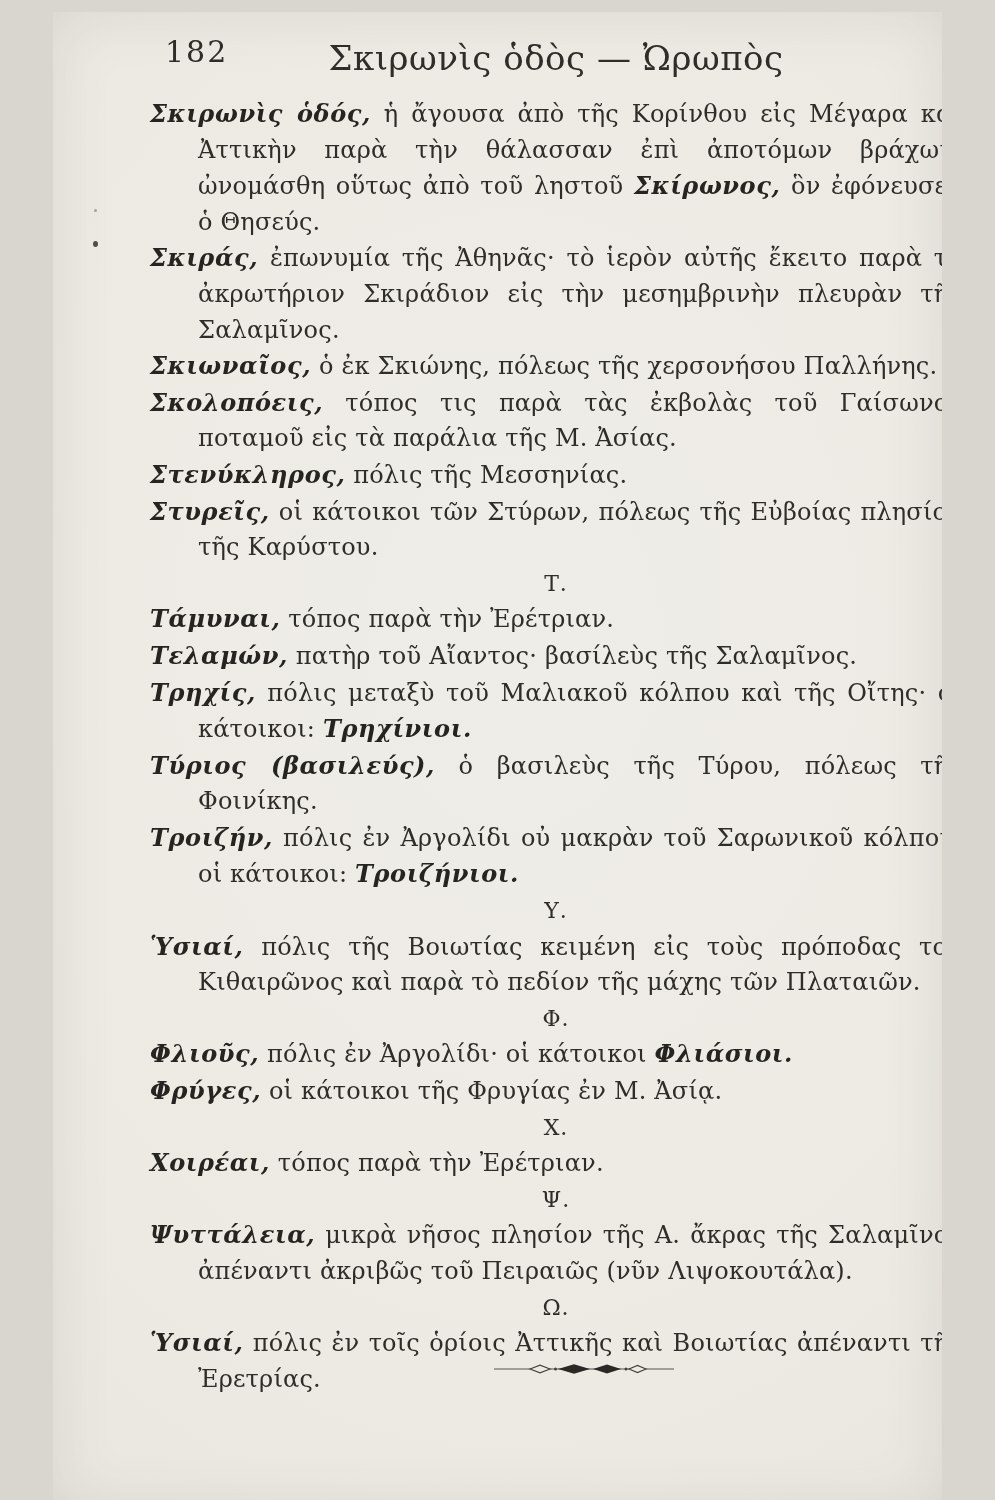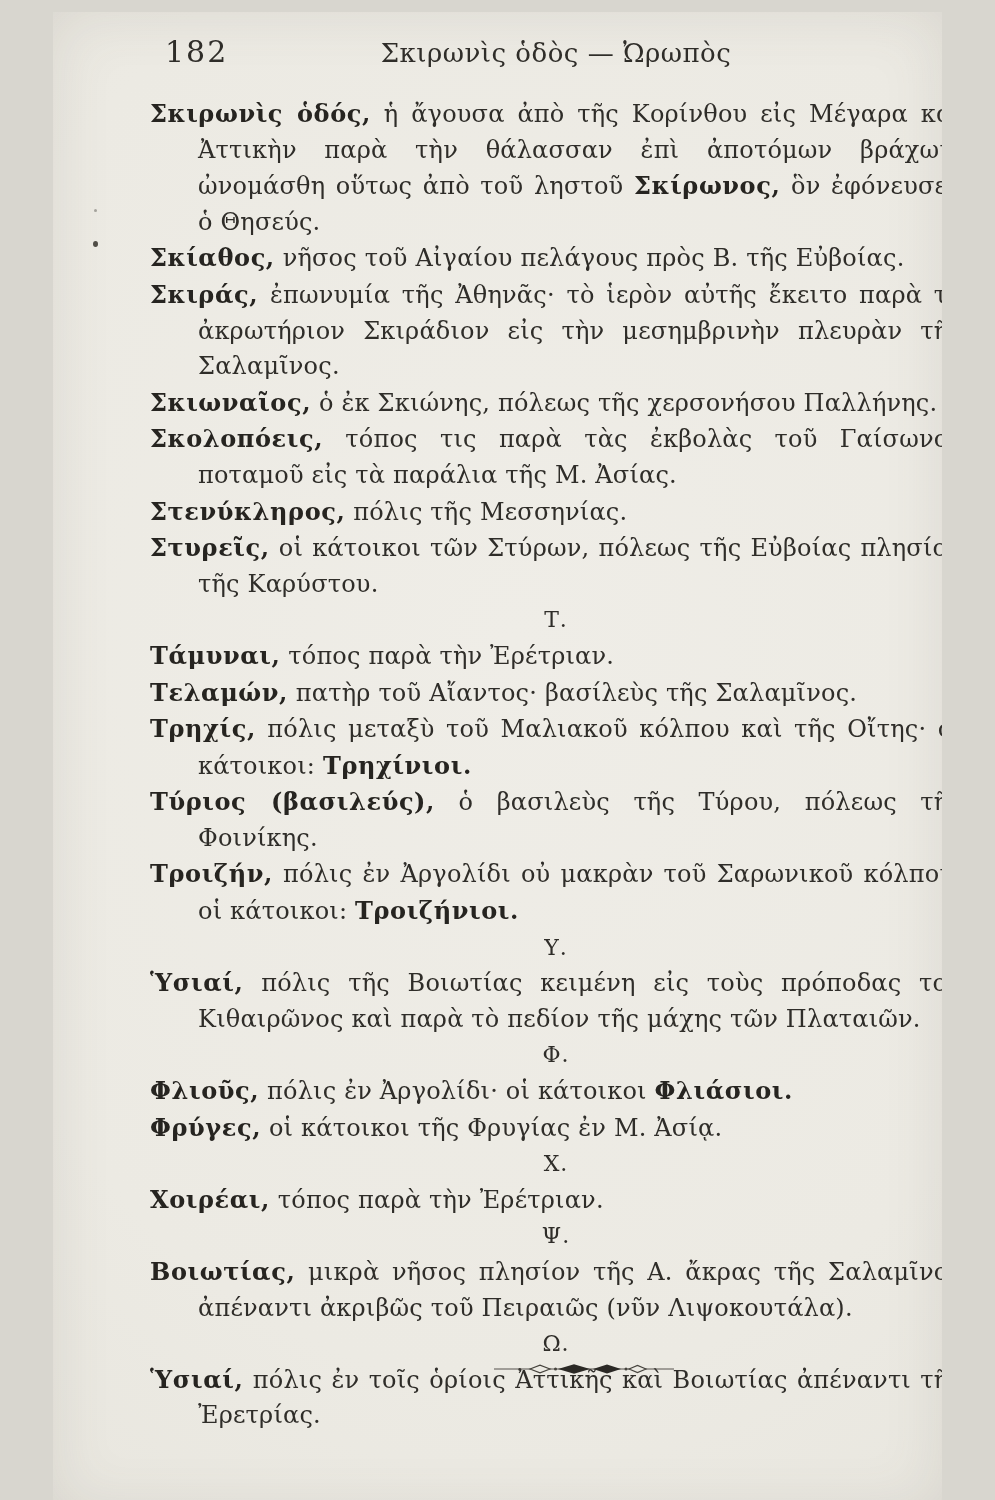--- a/index.html
+++ b/index.html
@@ -24,39 +24,40 @@
     top: 22px;
     font-size: 30px;
     letter-spacing: 2px;
   }
   .running-title {
     position: absolute;
     left: 97px;
     top: 26px;
     width: 812px;
     text-align: center;
-    font-size: 26px;
+    font-size: 34px;
     letter-spacing: 0.5px;
   }
   .text-block {
     position: absolute;
     left: 97px;
     top: 84px;
     width: 812px;
     font-size: 24px;
     line-height: 35.6px;
     letter-spacing: 0.2px;
   }
   .entry {
     padding-left: 48px;
     text-indent: -48px;
     text-align: justify;
   }
   .headword {
     font-weight: bold;
+    font-style: italic;
     color: #262420;
     letter-spacing: 0.6px;
   }
   .section-letter {
     text-align: center;
     font-size: 22px;
     letter-spacing: 1px;
   }
   .ornament {
     position: absolute;
@@ -78,41 +79,40 @@
 
   <div class="page-number">182</div>
 
   <div class="running-title">Σκιρωνὶς ὁδὸς — Ὠρωπὸς</div>
 
   <div class="speck speck-1"></div>
   <div class="speck speck-2"></div>
 
   <div class="text-block">
       <div class="entry"><span class="headword">Σκιρωνὶς ὁδός,</span><span class="plain"> ἡ ἄγουσα ἀπὸ τῆς Κορίνθου εἰς Μέγαρα καὶ Ἀττικὴν παρὰ τὴν θάλασσαν ἐπὶ ἀποτόμων βράχων· ὠνομάσθη οὕτως ἀπὸ τοῦ ληστοῦ </span><span class="headword">Σκίρωνος,</span><span class="plain"> ὃν ἐφόνευσεν ὁ Θησεύς.</span></div>
-      <div class="entry"><span class="headword">Σκίαθος,</span><span class="plain"> νῆσος τοῦ Αἰγαίου πελάγους πρὸς Β. τῆς Εὐβοίας.</span></div>
       <div class="entry"><span class="headword">Σκιράς,</span><span class="plain"> ἐπωνυμία τῆς Ἀθηνᾶς· τὸ ἱερὸν αὐτῆς ἔκειτο παρὰ τὸ ἀκρωτήριον Σκιράδιον εἰς τὴν μεσημβρινὴν πλευρὰν τῆς Σαλαμῖνος.</span></div>
       <div class="entry"><span class="headword">Σκιωναῖος,</span><span class="plain"> ὁ ἐκ Σκιώνης, πόλεως τῆς χερσονήσου Παλλήνης.</span></div>
       <div class="entry"><span class="headword">Σκολοπόεις,</span><span class="plain"> τόπος τις παρὰ τὰς ἐκβολὰς τοῦ Γαίσωνος ποταμοῦ εἰς τὰ παράλια τῆς Μ. Ἀσίας.</span></div>
       <div class="entry"><span class="headword">Στενύκληρος,</span><span class="plain"> πόλις τῆς Μεσσηνίας.</span></div>
       <div class="entry"><span class="headword">Στυρεῖς,</span><span class="plain"> οἱ κάτοικοι τῶν Στύρων, πόλεως τῆς Εὐβοίας πλησίον τῆς Καρύστου.</span></div>
       <div class="section-letter">Τ.</div>
       <div class="entry"><span class="headword">Τάμυναι,</span><span class="plain"> τόπος παρὰ τὴν Ἐρέτριαν.</span></div>
       <div class="entry"><span class="headword">Τελαμών,</span><span class="plain"> πατὴρ τοῦ Αἴαντος· βασίλεὺς τῆς Σαλαμῖνος.</span></div>
       <div class="entry"><span class="headword">Τρηχίς,</span><span class="plain"> πόλις μεταξὺ τοῦ Μαλιακοῦ κόλπου καὶ τῆς Οἴτης· οἱ κάτοικοι: </span><span class="headword">Τρηχίνιοι.</span></div>
       <div class="entry"><span class="headword">Τύριος (βασιλεύς),</span><span class="plain"> ὁ βασιλεὺς τῆς Τύρου, πόλεως τῆς Φοινίκης.</span></div>
       <div class="entry"><span class="headword">Τροιζήν,</span><span class="plain"> πόλις ἐν Ἀργολίδι οὐ μακρὰν τοῦ Σαρωνικοῦ κόλπου· οἱ κάτοικοι: </span><span class="headword">Τροιζήνιοι.</span></div>
       <div class="section-letter">Υ.</div>
       <div class="entry"><span class="headword">Ὑσιαί,</span><span class="plain"> πόλις τῆς Βοιωτίας κειμένη εἰς τοὺς πρόποδας τοῦ Κιθαιρῶνος καὶ παρὰ τὸ πεδίον τῆς μάχης τῶν Πλαταιῶν.</span></div>
       <div class="section-letter">Φ.</div>
       <div class="entry"><span class="headword">Φλιοῦς,</span><span class="plain"> πόλις ἐν Ἀργολίδι· οἱ κάτοικοι </span><span class="headword">Φλιάσιοι.</span></div>
       <div class="entry"><span class="headword">Φρύγες,</span><span class="plain"> οἱ κάτοικοι τῆς Φρυγίας ἐν Μ. Ἀσίᾳ.</span></div>
       <div class="section-letter">Χ.</div>
       <div class="entry"><span class="headword">Χοιρέαι,</span><span class="plain"> τόπος παρὰ τὴν Ἐρέτριαν.</span></div>
       <div class="section-letter">Ψ.</div>
-      <div class="entry"><span class="headword">Βοιωτίας,</span><span class="plain"> μικρὰ νῆσος πλησίον τῆς Α. ἄκρας τῆς Σαλαμῖνος ἀπέναντι ἀκριβῶς τοῦ Πειραιῶς (νῦν Λιψοκουτάλα).</span></div>
+      <div class="entry"><span class="headword">Ψυττάλεια,</span><span class="plain"> μικρὰ νῆσος πλησίον τῆς Α. ἄκρας τῆς Σαλαμῖνος ἀπέναντι ἀκριβῶς τοῦ Πειραιῶς (νῦν Λιψοκουτάλα).</span></div>
       <div class="section-letter">Ω.</div>
       <div class="entry"><span class="headword">Ὑσιαί,</span><span class="plain"> πόλις ἐν τοῖς ὁρίοις Ἀττικῆς καὶ Βοιωτίας ἀπέναντι τῆς Ἐρετρίας.</span></div>
     </div>
 
   <svg class="ornament" width="182" height="18" viewBox="0 0 182 18" aria-hidden="true">
     <line x1="1" y1="9" x2="181" y2="9" stroke="#45423c" stroke-width="0.9"></line>
     <path d="M37 9 L47 5.2 L57 9 L47 12.8 Z" fill="#eceae3" stroke="#45423c" stroke-width="1.1"></path>
     <circle cx="62.5" cy="9" r="1.5" fill="#45423c"></circle>
     <path d="M65 9 L81 4.3 L97 9 L81 13.7 Z" fill="#2b2925"></path>
     <path d="M100 9 L114 4.5 L128 9 L114 13.5 Z" fill="#2b2925"></path>

